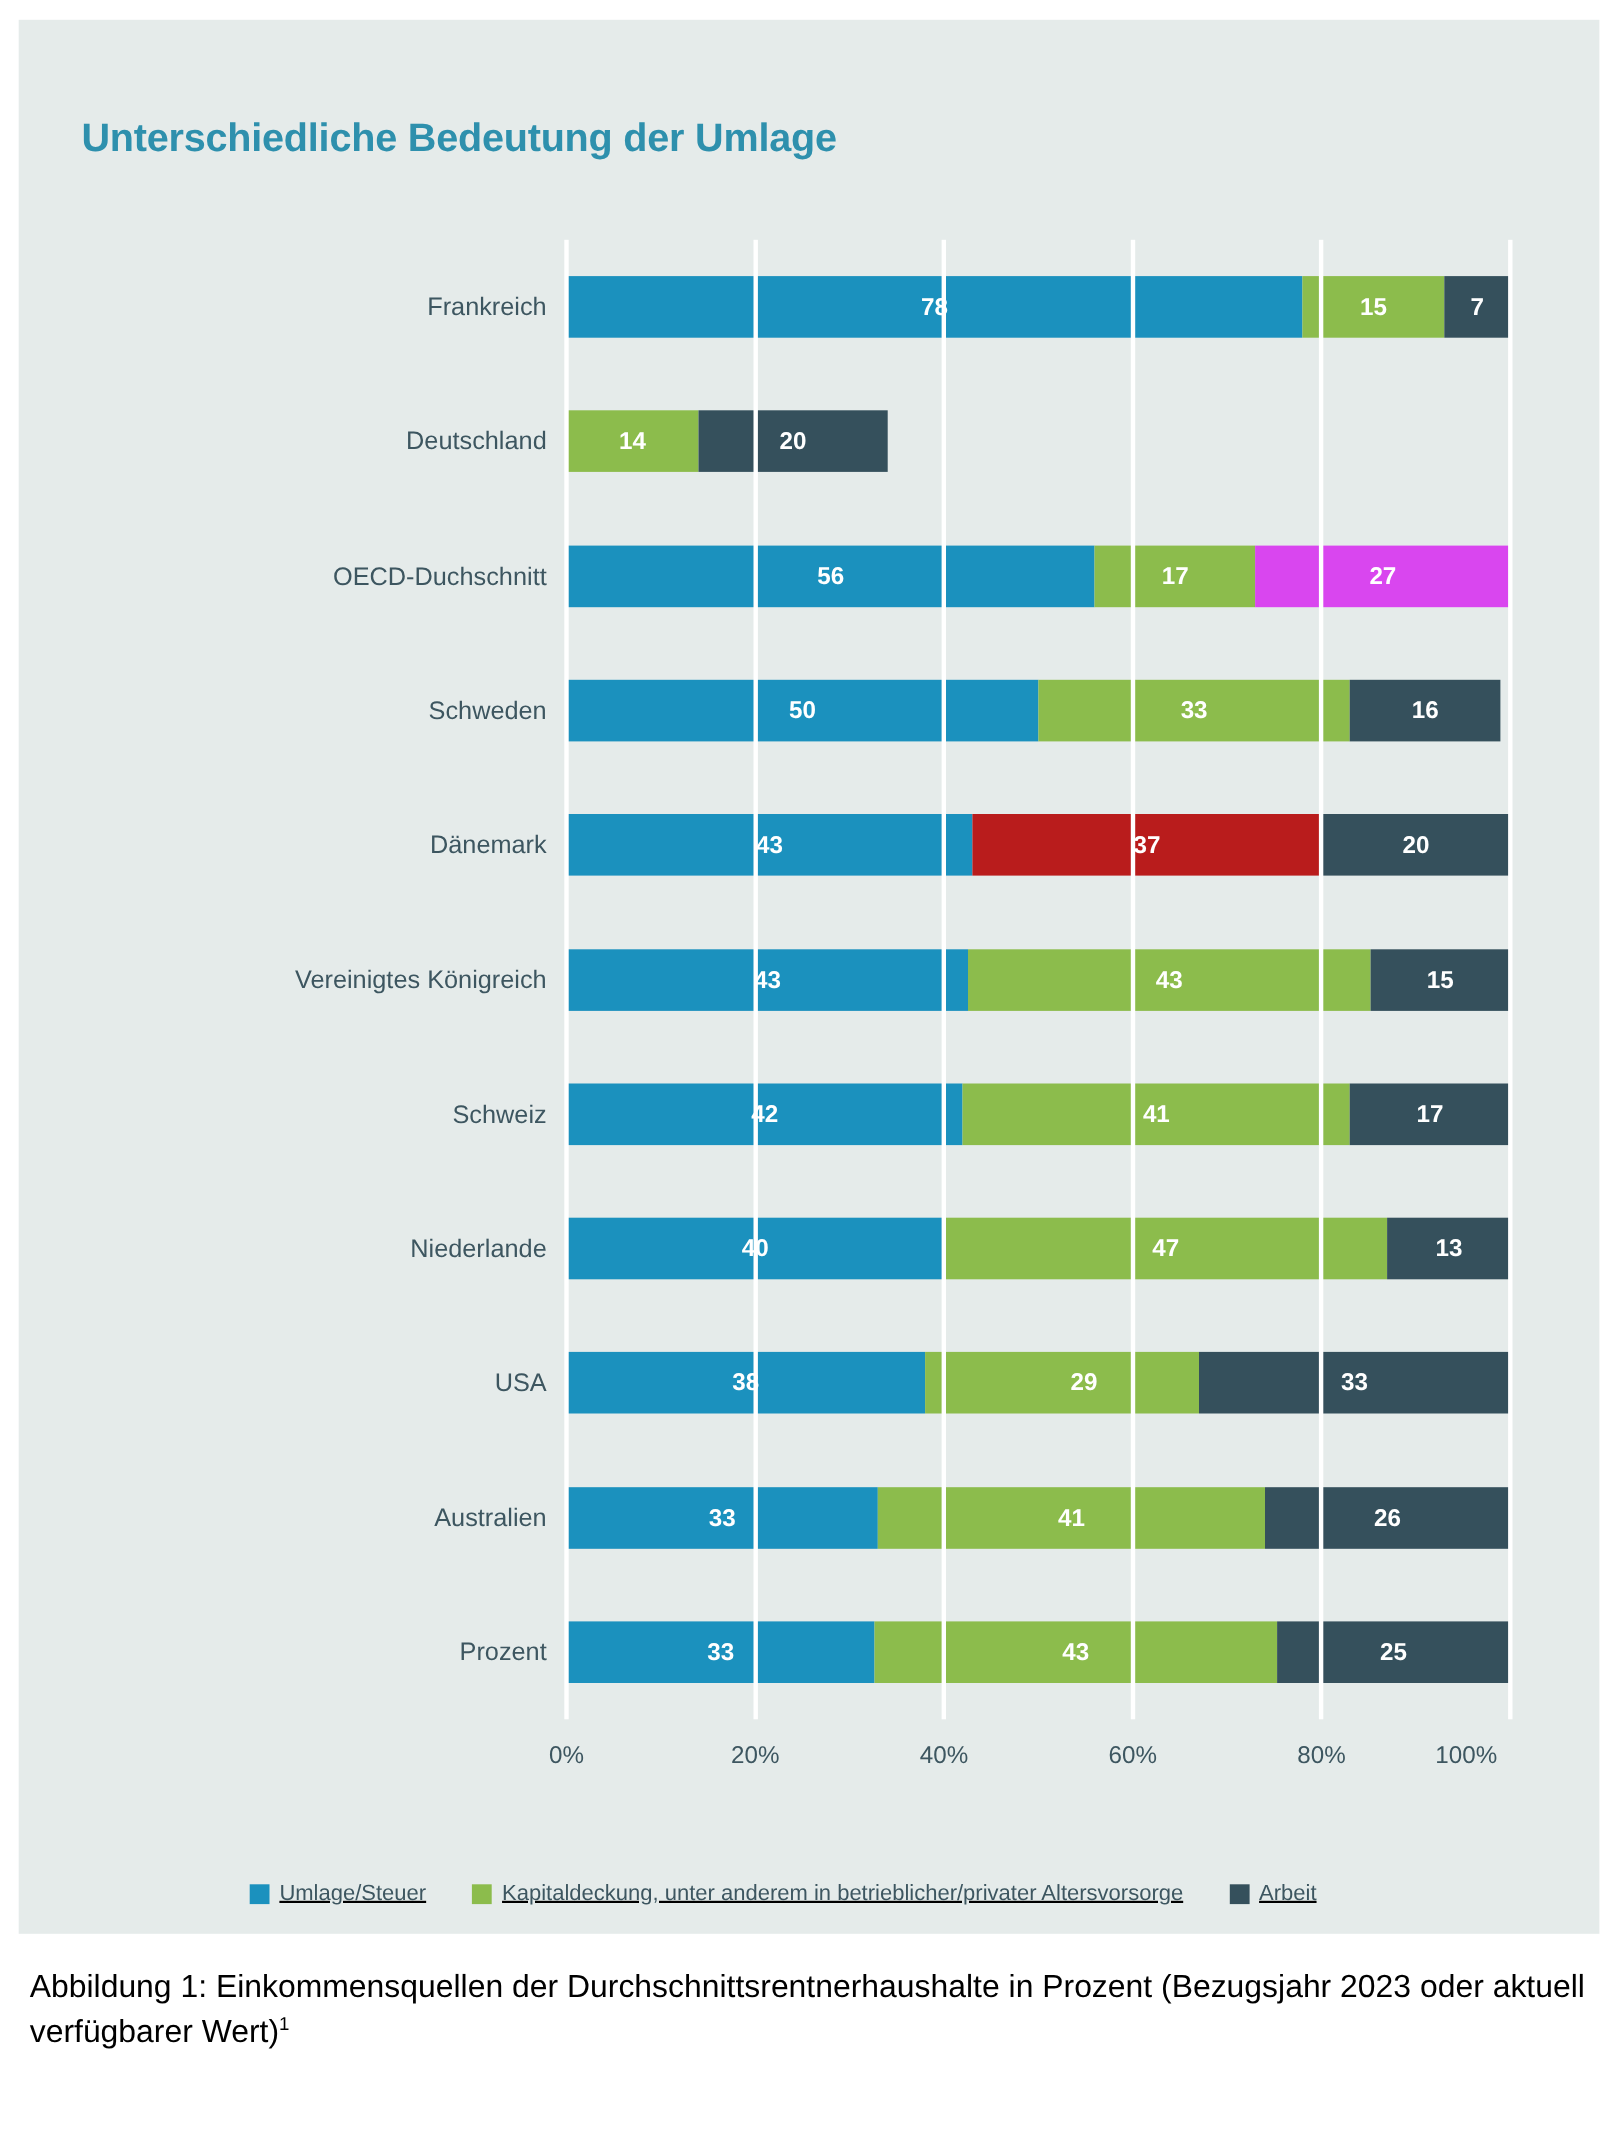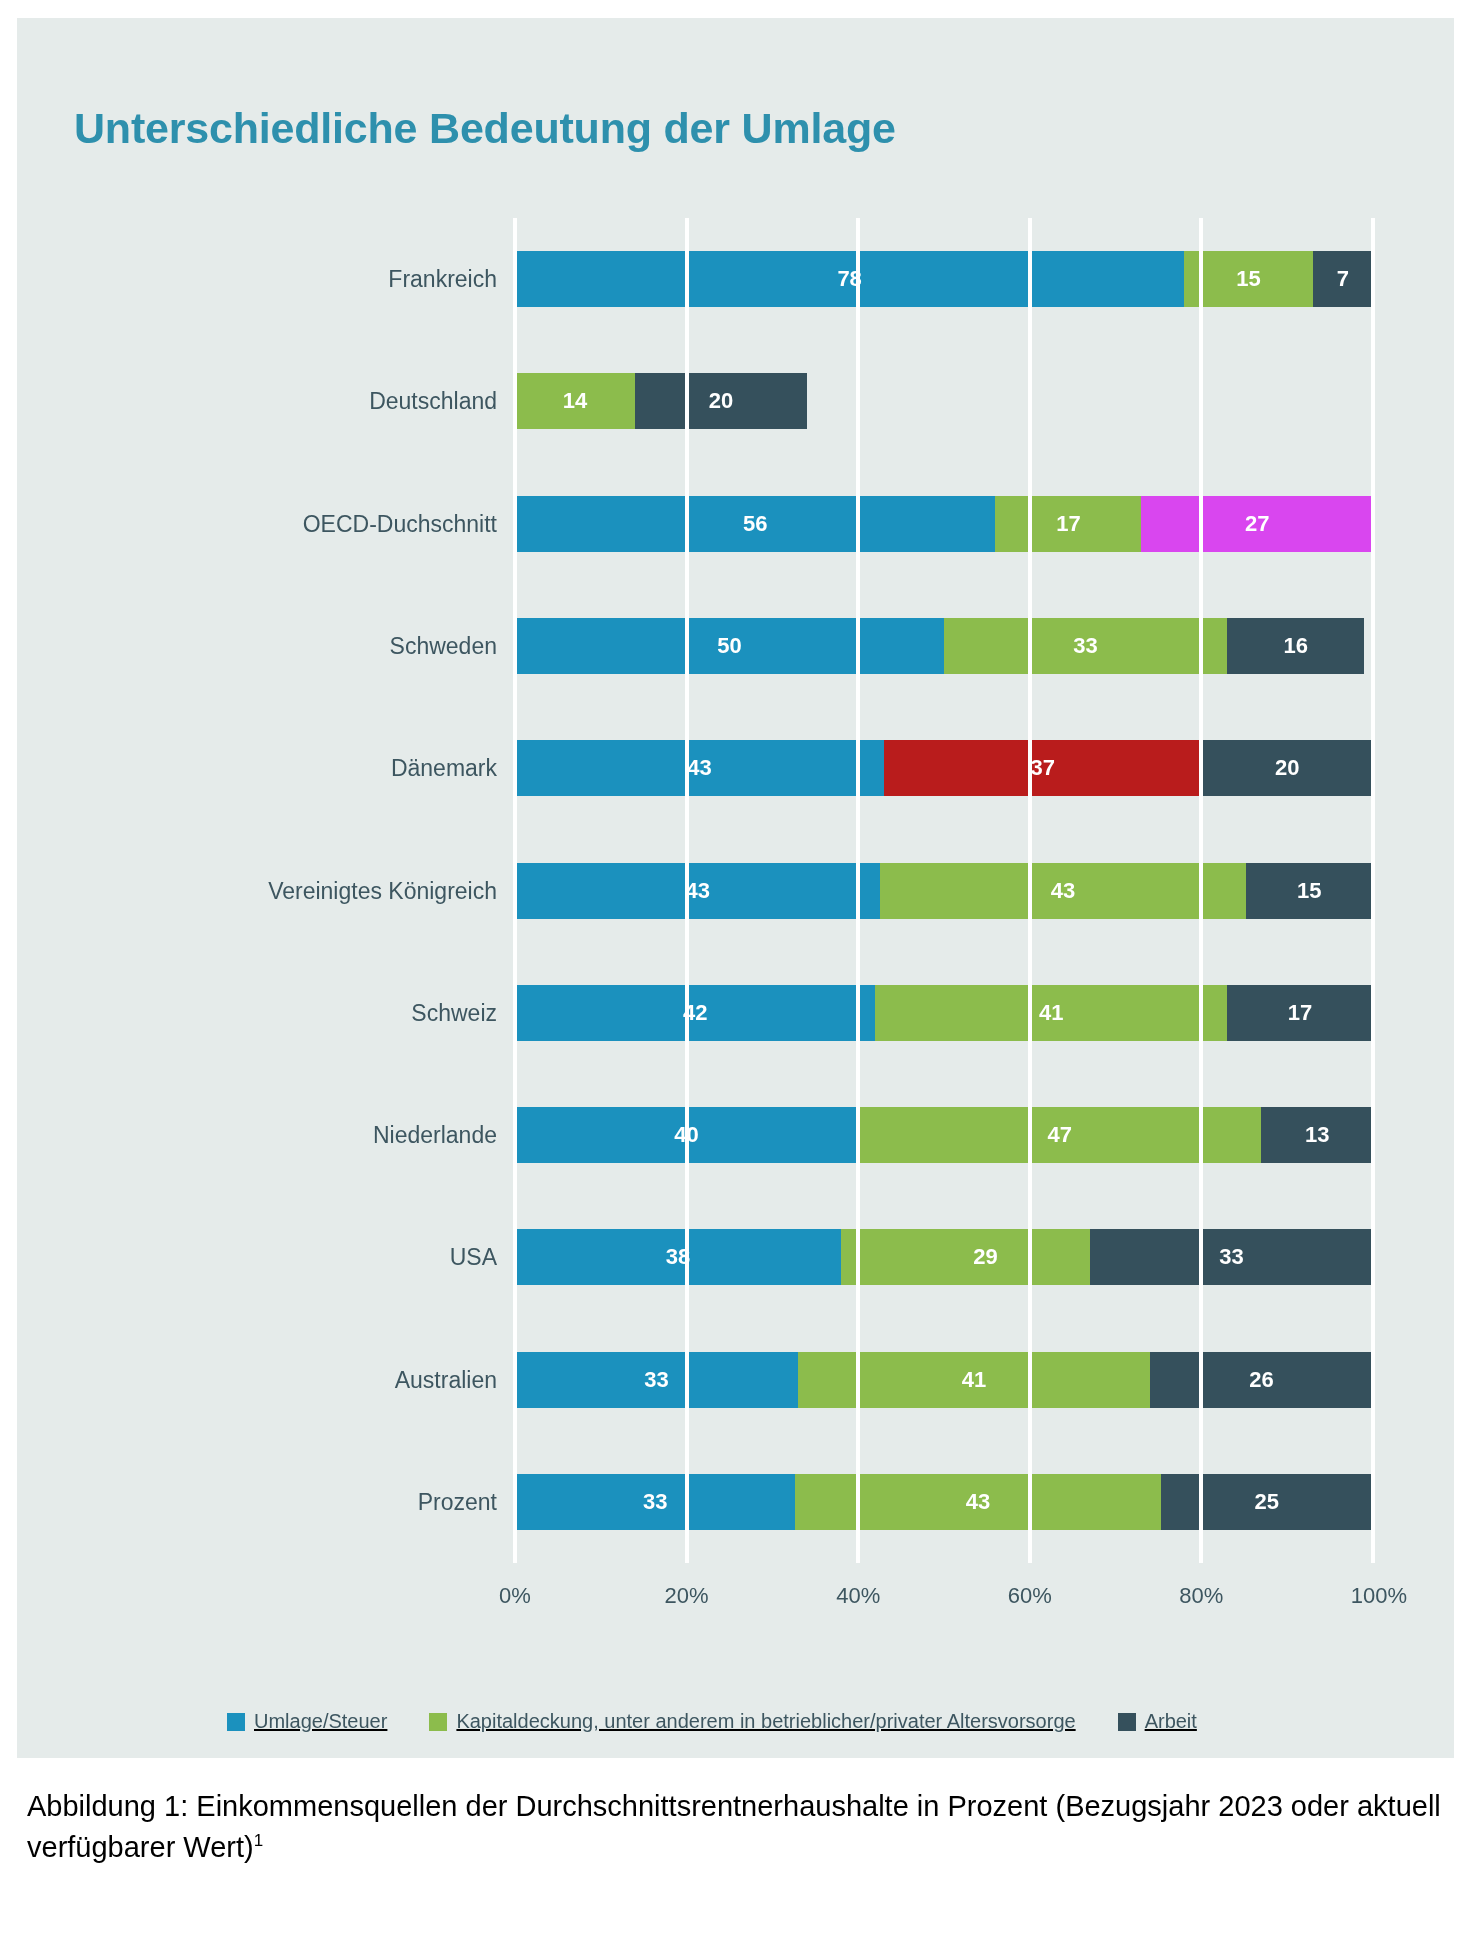--- a/index.html
+++ b/index.html
@@ -13,21 +13,21 @@
 
   
   .figure{
     position:absolute;left:17px;top:18px;
     width:1437px;height:1740px;
     background:#e5ebea;
   }
 
   .chart-title{
     position:absolute;left:57px;top:86px;
-    font-size:43px;font-weight:bold;
+    font-size:36px;font-weight:bold;
     color:#2e90ad;
     letter-spacing:-0.2px;
     white-space:nowrap;
   }
 
   
   .plot{
     position:absolute;
     left:498px;          
     top:200px;
@@ -175,21 +175,21 @@
         <div class="gridline" style="left: 684.4px;"></div>
         <div class="gridline" style="left: 856px;"></div>
       </div>
 
     <div class="xticks" id="xticks">
         <div class="xtick" style="left: 0px;">0%</div>
         <div class="xtick" style="left: 171.6px;">20%</div>
         <div class="xtick" style="left: 343.2px;">40%</div>
         <div class="xtick" style="left: 514.8px;">60%</div>
         <div class="xtick" style="left: 686.4px;">80%</div>
-        <div class="xtick" style="left: 864px;">100%</div>
+        <div class="xtick" style="left: 818px;">100%</div>
       </div>
 
     <div class="legend" id="legend">
         <div class="legend-item">
           <span class="legend-swatch" style="background: rgb(27, 145, 190);"></span>
           <span class="legend-text">Umlage/Steuer</span>
         </div>
         <div class="legend-item">
           <span class="legend-swatch" style="background: rgb(140, 188, 76);"></span>
           <span class="legend-text">Kapitaldeckung, unter anderem in betrieblicher/privater Altersvorsorge</span>

